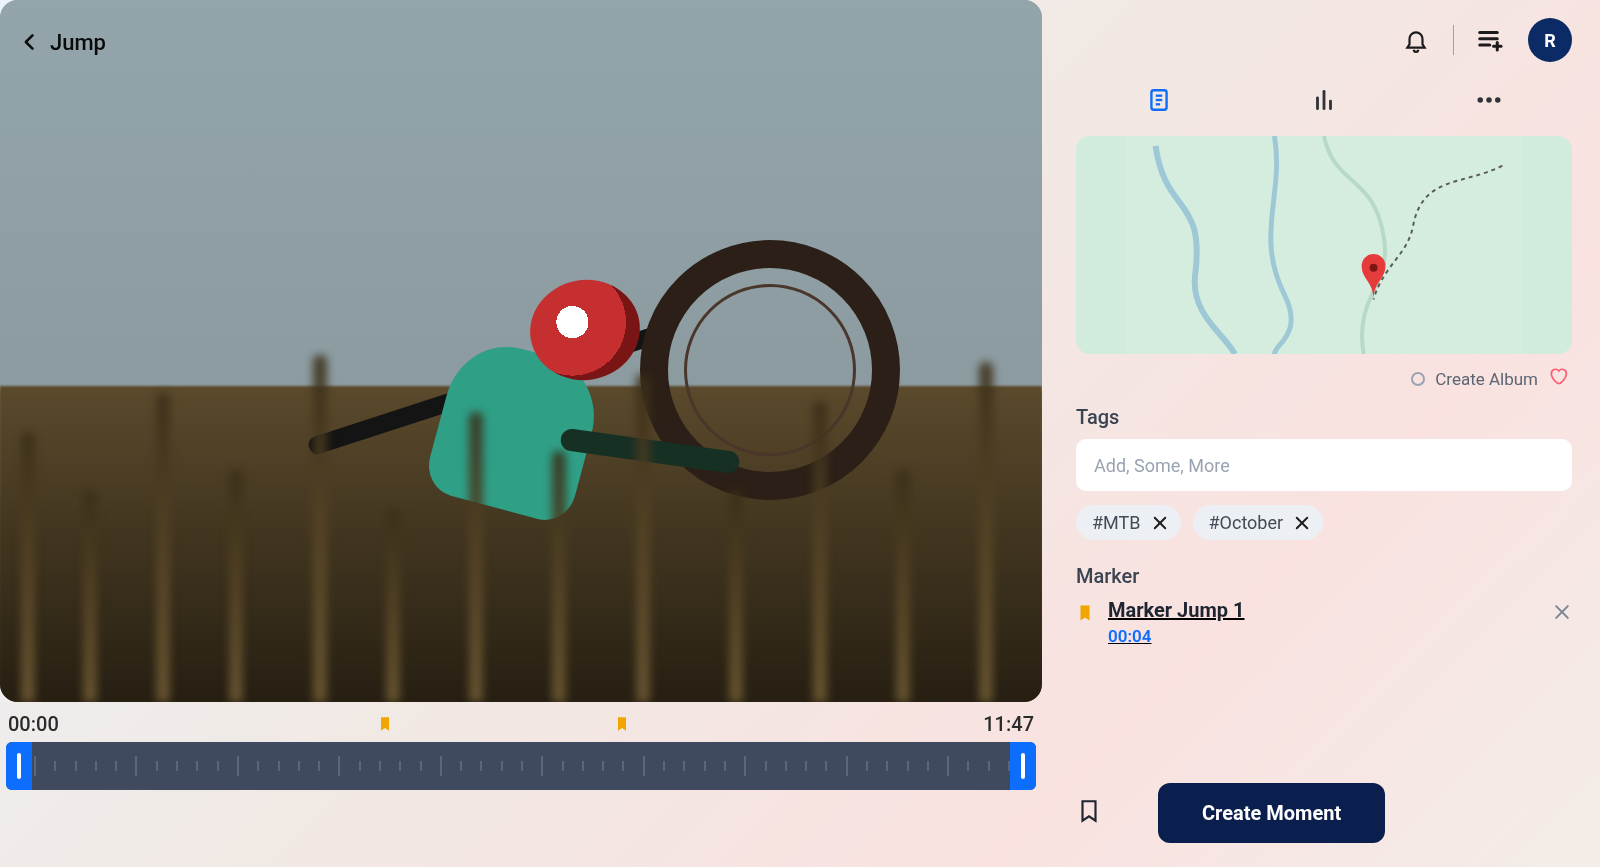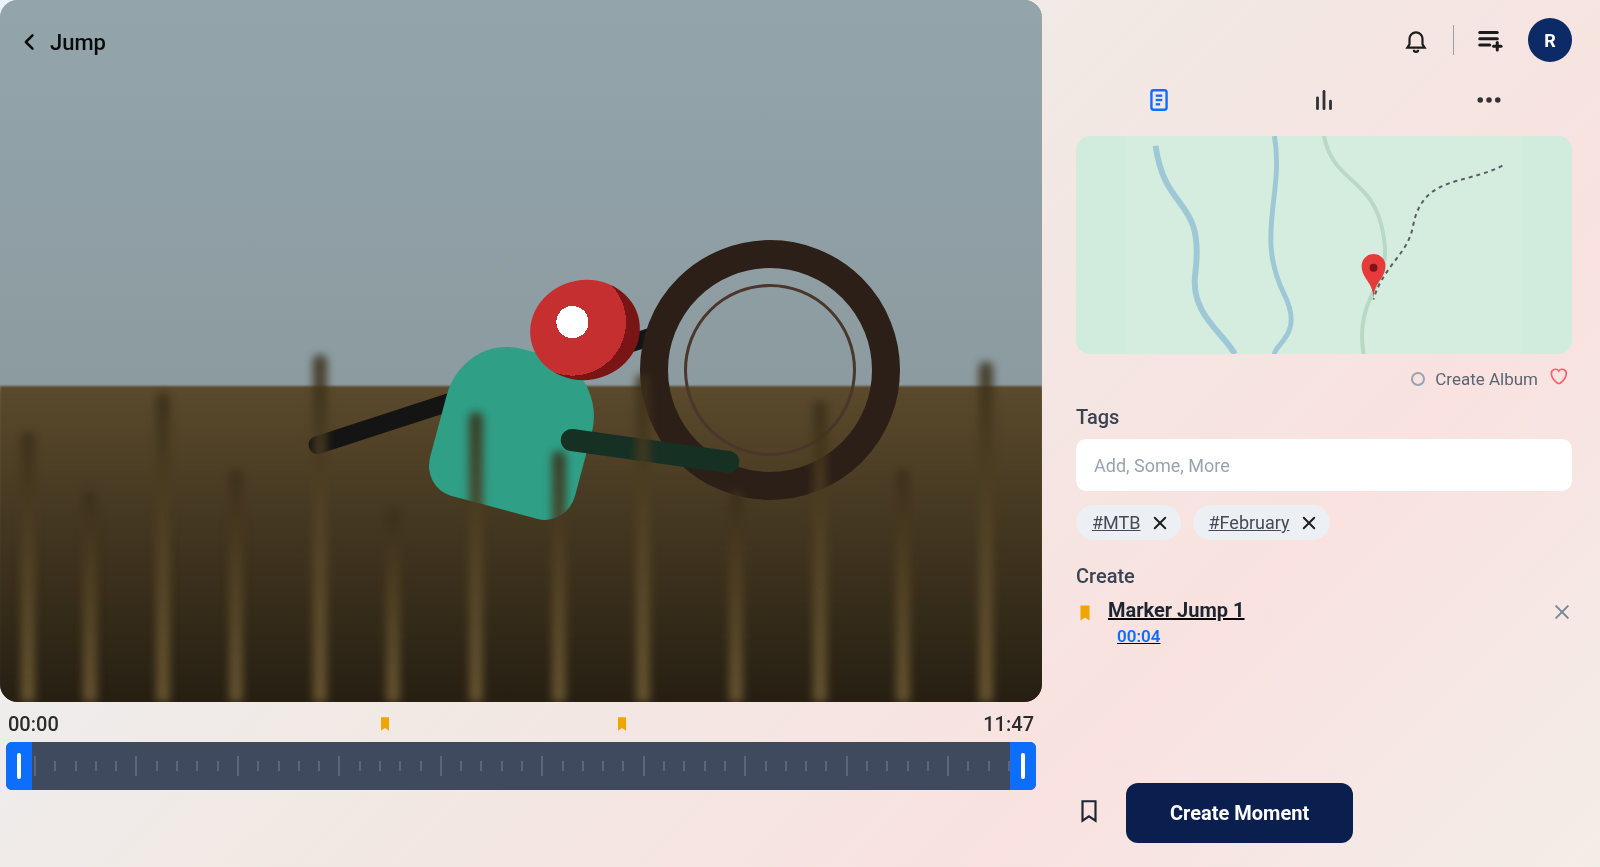--- a/index.html
+++ b/index.html
@@ -79,34 +79,34 @@
   .map svg { position:absolute; inset:0; width:100%; height:100%; }
   .assign-row { display:flex; justify-content:flex-end; align-items:center; gap:10px; margin:12px 4px 14px; font-size:17px; color:#5b6573;}
   .radio{width:14px;height:14px;border:2px solid #98a3b3;border-radius:50%;}
   .heart{color:#ff5a6e;font-size:20px;}
 
   .label { font-size:20px; color:#3a4352; font-weight:500; margin-bottom:10px;}
   .tag-input { display:flex; align-items:center; height:52px; background:#fff; border-radius:10px; padding:0 18px; margin-bottom:14px;}
   .tag-input input { border:none; outline:none; font-size:18px; width:100%; color:#333; background:transparent;}
   .tag-input input::placeholder{color:#9aa3b2;}
   .chips { display:flex; gap:12px; margin-bottom:24px;}
-  .chip { display:flex; align-items:center; gap:10px; background:#eceff4; border-radius:18px; padding:7px 12px 7px 16px; font-size:18px; color:#444b56;text-decoration:underline;}
+  .chip { display:flex; align-items:center; gap:10px; background:#eceff4; border-radius:18px; padding:7px 12px 7px 16px; font-size:18px; color:#444b56;}
   .chip .x{cursor:pointer;display:flex;}
 
   .markers-list { display:flex; flex-direction:column; gap:16px; }
   .marker-item { display:flex; align-items:flex-start; gap:14px;}
   .bm-icon{color:#f0a500;margin-top:4px;}
   .mk-main{flex:1;text-decoration:underline;}
   .mk-title{font-size:20px;font-weight:700;color:#1e2430;}
-  .mk-time{font-size:17px;color:#0d6efd;font-weight:600;margin-top:4px;margin-left:9px;}
+  .mk-time{font-size:17px;color:#0d6efd;font-weight:600;margin-top:4px;}
   .mk-del{color:#7d8696;cursor:pointer;margin-top:4px;}
 
   .bottom-row{ margin-top:auto; display:flex; align-items:center; gap:24px; padding-top:20px;}
   .bm-btn{ color:#1e2430; cursor:pointer;}
-  .create-btn{ background:#0a1f4d; color:#fff; font-size:20px; font-weight:700; border:none; border-radius:12px; padding:18px 44px; cursor:pointer;}
+  .create-btn{ background:#0a1f4d; color:#fff; font-size:20px; font-weight:700; border:none; border-radius:12px; padding:18px 44px; cursor:pointer;margin-left:32px;}
 </style>
 </head>
 <body>
 
 <div class="left-pane">
   <div class="video-frame">
     <div class="sky"></div>
     <div class="ground"></div>
     <div class="tube"></div>
     <div class="wheel"></div>
@@ -295,31 +295,31 @@
     <div class="chip">
       <span>#MTB</span>
       <span class="x">
           <svg width="18" height="18" viewBox="0 0 24 24" stroke="#1e1e1e" stroke-width="2.6" stroke-linecap="round">
             <line x1="5" y1="5" x2="19" y2="19"></line>
             <line x1="19" y1="5" x2="5" y2="19"></line>
           </svg>
         </span>
     </div>
     <div class="chip">
-      <span>#February</span>
+      <span>#October</span>
       <span class="x">
           <svg width="18" height="18" viewBox="0 0 24 24" stroke="#1e1e1e" stroke-width="2.6" stroke-linecap="round">
             <line x1="5" y1="5" x2="19" y2="19"></line>
             <line x1="19" y1="5" x2="5" y2="19"></line>
           </svg>
         </span>
     </div>
   </div>
 
-  <div class="label">Create</div>
+  <div class="label">Marker</div>
   <div class="markers-list">
     <div class="marker-item">
       <span class="bm-icon"><svg width="18" height="22" viewBox="0 0 24 24" fill="#f0a500">
             <path d="M6 2h12v20l-6-4-6 4z"></path>
           </svg></span>
       <div class="mk-main">
         <div class="mk-title">Marker Jump 1</div>
         <div class="mk-time">00:04</div>
       </div>
       <span class="mk-del"><svg width="20" height="20" viewBox="0 0 24 24" stroke="currentColor" stroke-width="2.4" stroke-linecap="round">

